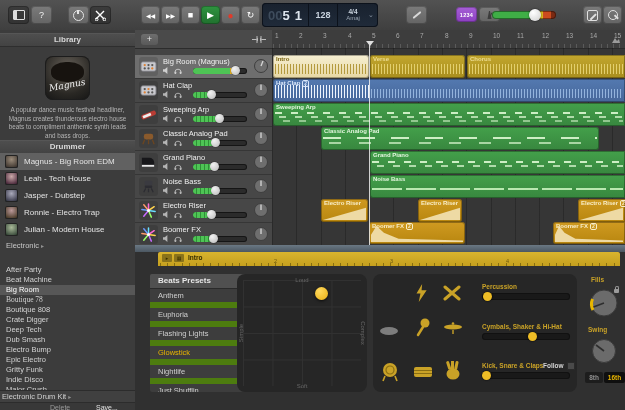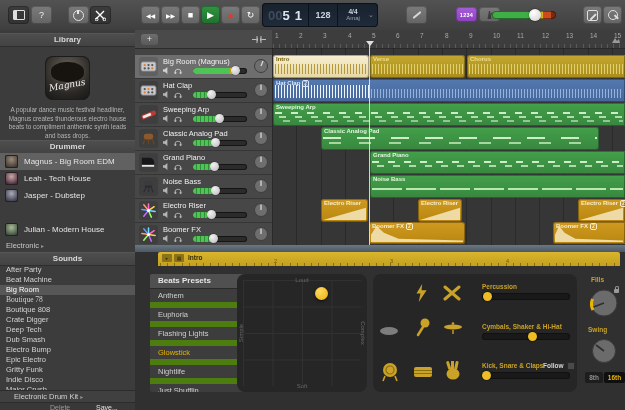--- a/index.html
+++ b/index.html
@@ -205,48 +205,51 @@
         <span class="nm">Magnus - Big Room EDM</span>
       </div>
     <div class="drow" style="top:140px;">
       <span class="av" style="background:radial-gradient(circle at 50% 35%,#caa,#534 70%,#212);"></span>
         <span class="nm">Leah - Tech House</span>
       </div>
     <div class="drow" style="top:157px;">
       <span class="av" style="background:radial-gradient(circle at 50% 35%,#aab,#445 70%,#122);"></span>
         <span class="nm">Jasper - Dubstep</span>
       </div>
+    <div class="drow" style="top:174px;">
+      <span class="av" style="background:radial-gradient(circle at 50% 35%,#b99,#543 70%,#221);"></span>
+        <span class="nm">Ronnie - Electro Trap</span>
+      </div>
     <div class="drow" style="top:191px;">
       <span class="av" style="background:radial-gradient(circle at 50% 35%,#ab9,#454 70%,#121);"></span>
         <span class="nm">Julian - Modern House</span>
       </div>
 
     <div class="abs" style="left:6px;top:211px;font-size:7.5px;color:#c8c8c8;">
       <span>Electronic</span>
       <span style="color:#8f8f8f;font-size:6px;"> ▸</span>
     </div>
 
-    <div class="hdr" style="top:222px;">Sounds</div>
 
     <div class="srow" style="top:235px;"><span>After Party</span></div>
     <div class="srow" style="top:245px;"><span>Beat Machine</span></div>
     <div class="srow" style="top:255px;background:#575757;"><span style="color:#fff;text-align:right;">Big Room</span></div>
     <div class="srow" style="top:265px;font-family:Liberation Serif, serif;"><span>Boutique 78</span></div>
     <div class="srow" style="top:275px;"><span>Boutique 808</span></div>
     <div class="srow" style="top:285px;"><span>Crate Digger</span></div>
     <div class="srow" style="top:295px;"><span>Deep Tech</span></div>
     <div class="srow" style="top:305px;"><span>Dub Smash</span></div>
     <div class="srow" style="top:315px;"><span>Electro Bump</span></div>
     <div class="srow" style="top:325px;"><span>Epic Electro</span></div>
     <div class="srow" style="top:335px;"><span>Gritty Funk</span></div>
     <div class="srow" style="top:345px;"><span>Indie Disco</span></div>
     <div class="srow" style="top:355px;"><span>Major Crush</span></div>
 
     <div class="abs" style="left:0;top:360px;width:135px;height:11px;background:#404040;border-top:1px solid #2c2c2c;font-size:7.5px;color:#d0d0d0;line-height:11px;">
-      <span style="margin-left:14px;">Electronic Drum Kit</span>
+      <span style="margin-left:2px;">Electronic Drum Kit</span>
       <span style="color:#8f8f8f;font-size:6px;"> ▸</span>
     </div>
 
     <div class="abs" style="left:0;top:372px;width:135px;height:8px;background:#383838;border-top:1px solid #2c2c2c;">
       <span class="abs" style="left:50px;top:1px;font-size:7px;color:#9a9a9a;">Delete</span>
       <span class="abs" style="left:96px;top:1px;font-size:7px;color:#e2e2e2;">Save...</span>
     </div>
   </div>
 
   <div class="theaders">

